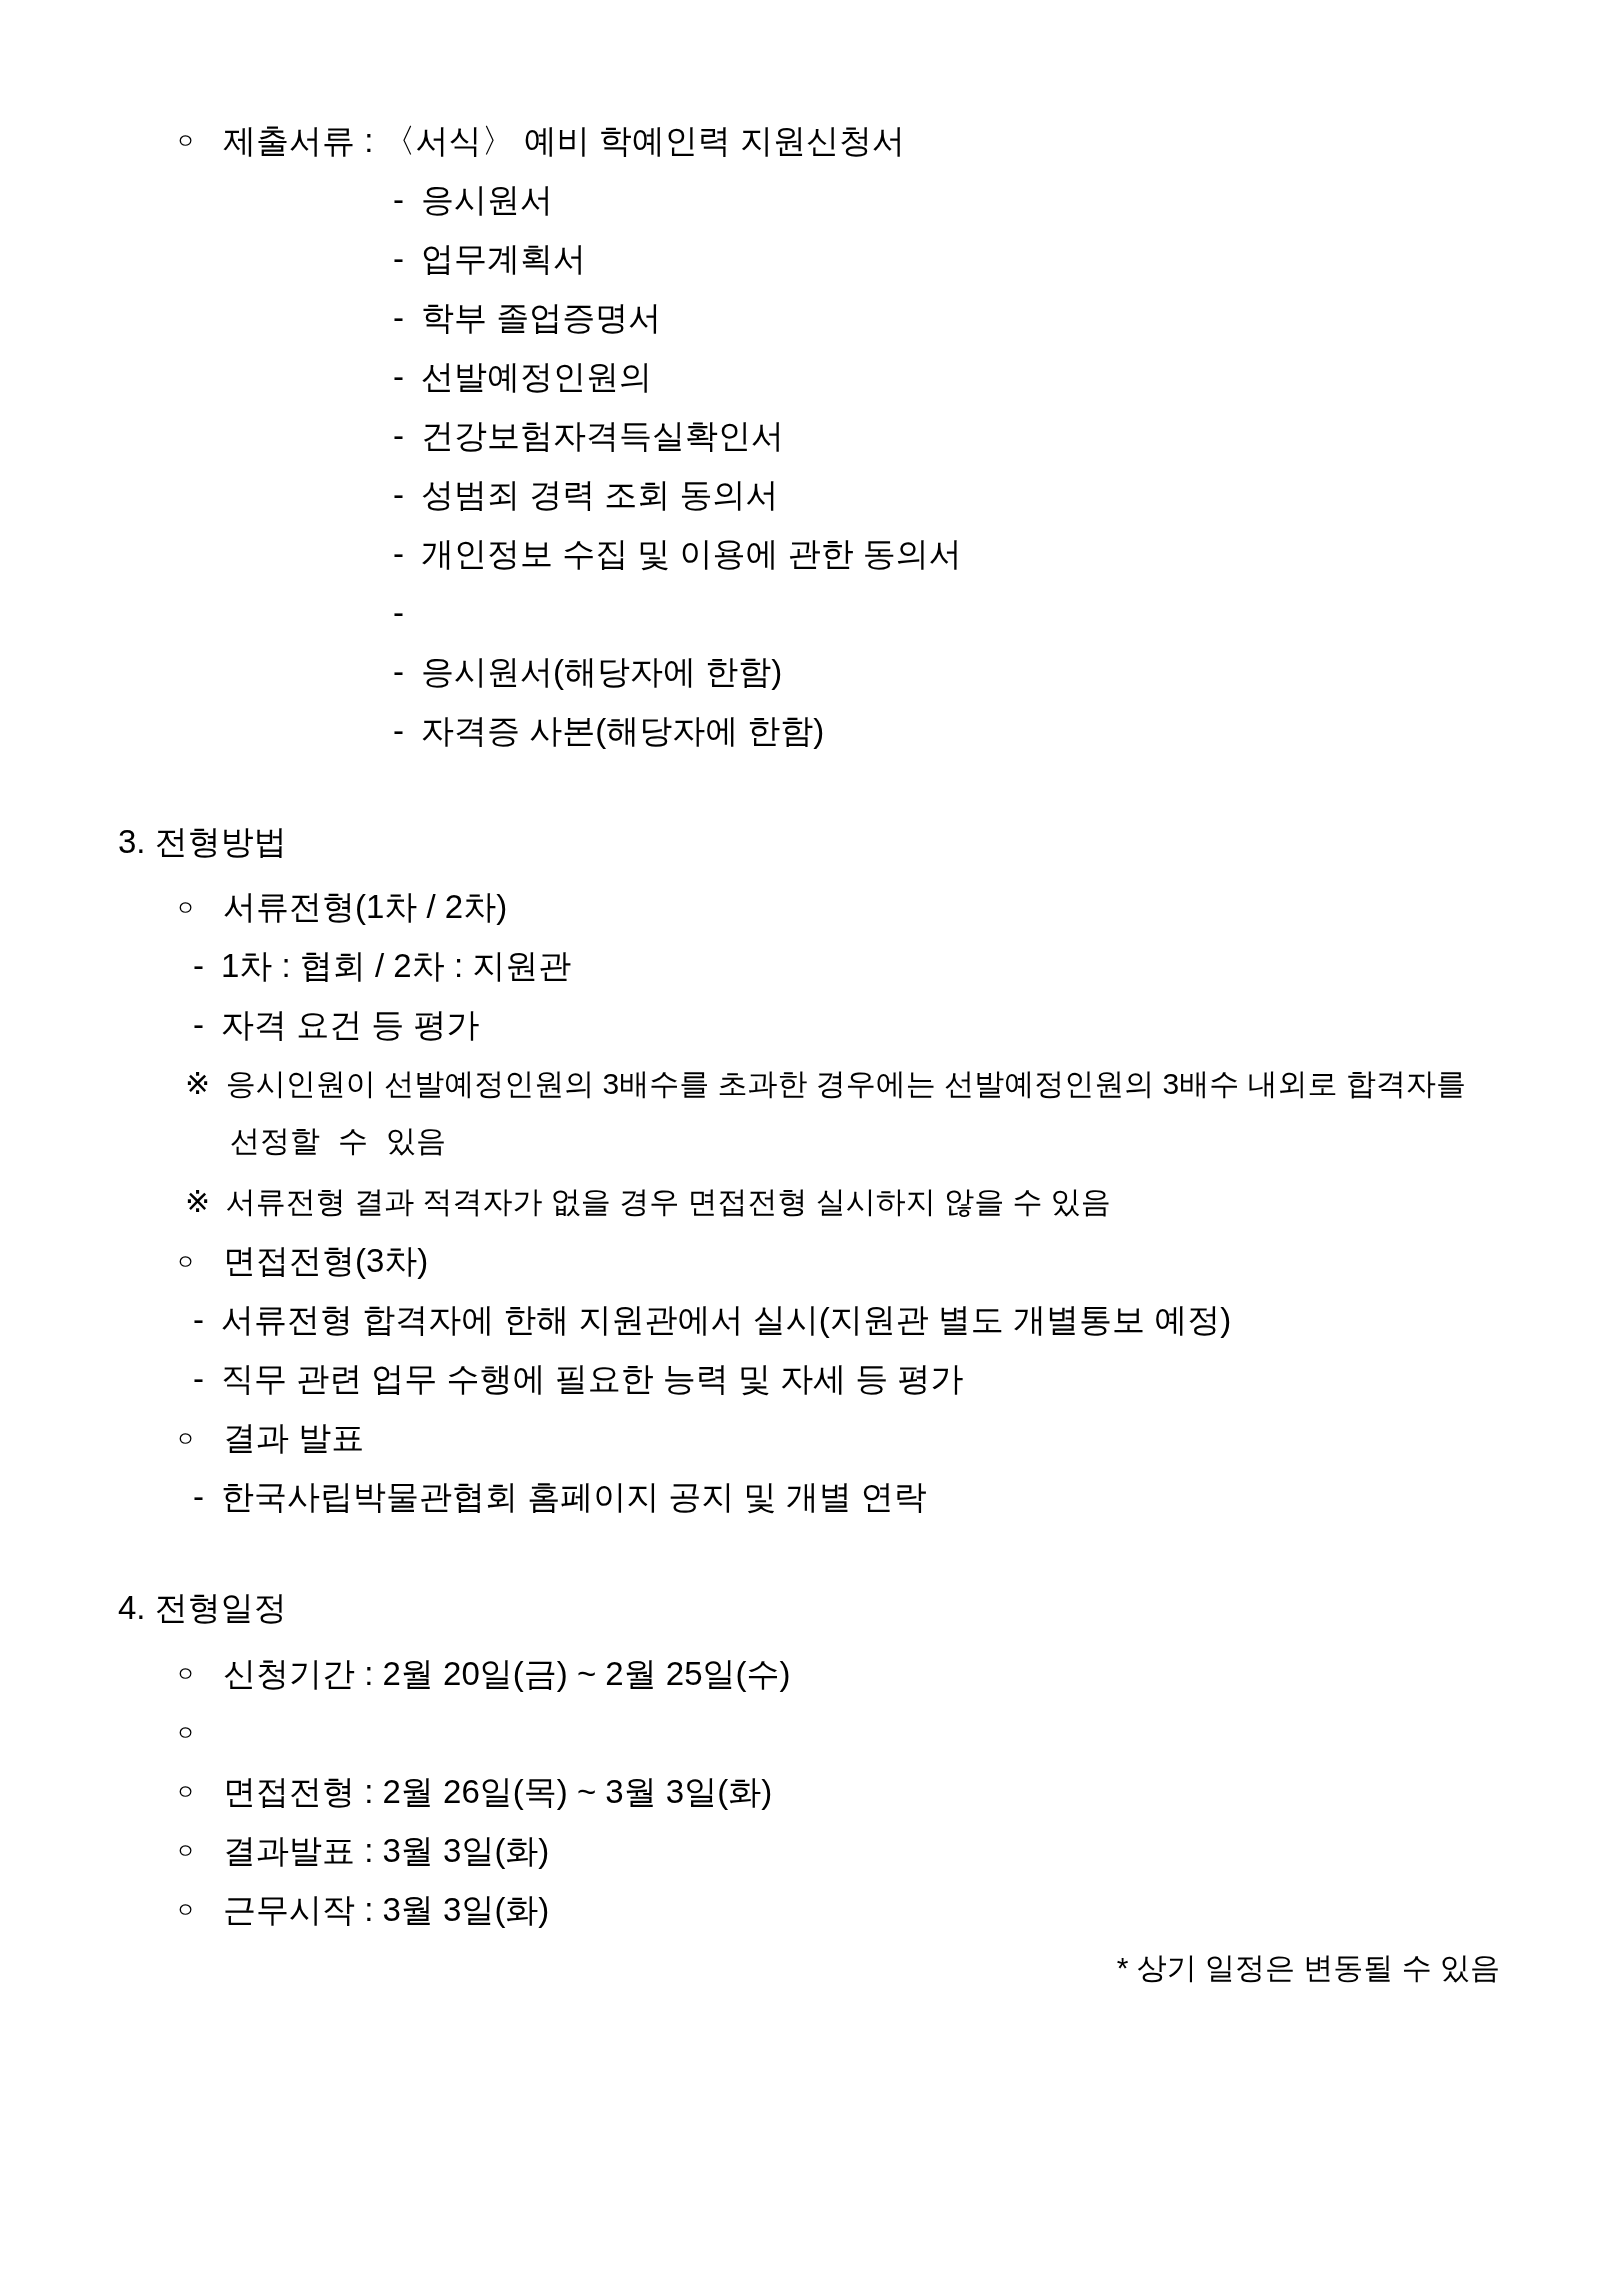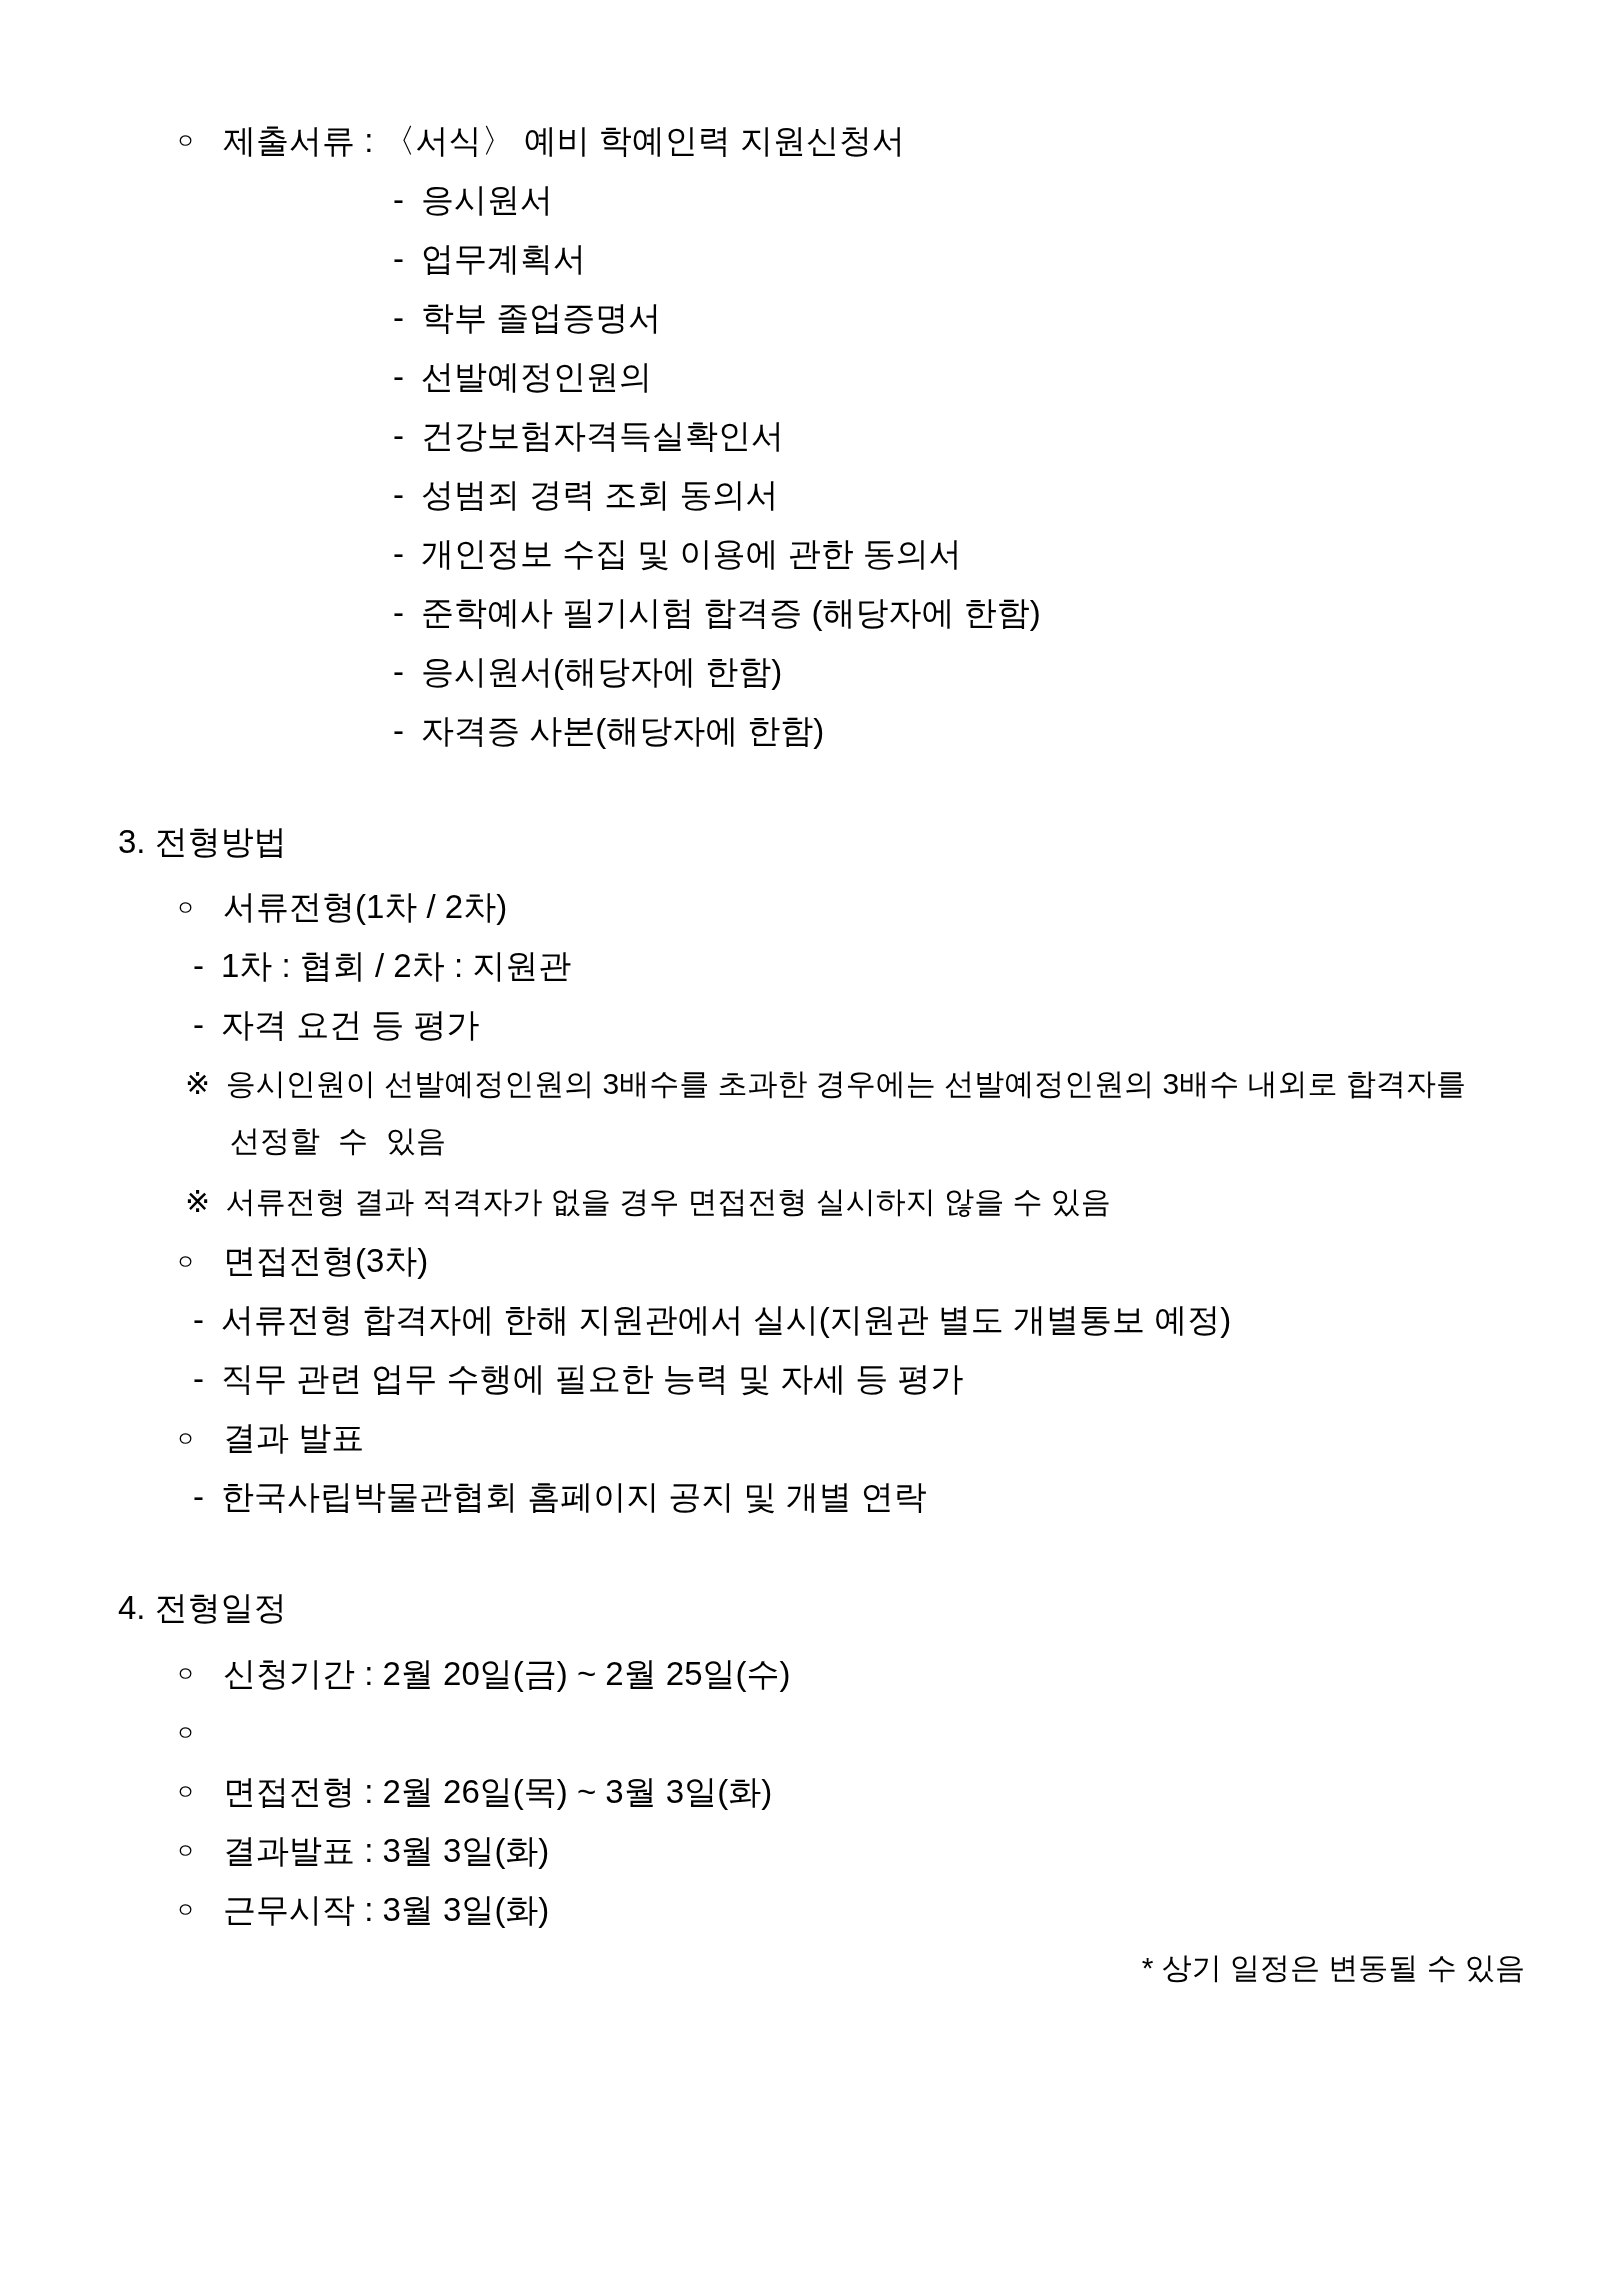--- a/index.html
+++ b/index.html
@@ -19,21 +19,21 @@
   .lv-o .mk{font-size:21px;margin-right:27px;transform:translateY(0.7px);}
   .lv-dash{padding-left:193px;}
   .lv-dash .mk{margin-right:17px;}
   .lv-note{padding-left:185px;font-size:30px;}
   .lv-note .mk{margin-right:15.7px;}
   .lv-notec{padding-left:230px;font-size:30px;font-family:Liberation Mono, monospace;}
   .lv-dd{padding-left:393px;}
   .lv-dd .mk{margin-right:17px;}
   .sp{height:52px;}
   .footnote-row{height:59px;display:flex;align-items:center;
-    justify-content:flex-end;padding-right:95px;font-size:30px;white-space:pre;}
+    justify-content:flex-end;padding-right:120px;font-size:30px;white-space:pre;}
 </style>
 </head>
 <body>
 
 <div class="page">
 
   <div class="row lv-o">
     <span class="mk">ㅇ</span>
     <span>제출서류 : 〈서식〉 예비 학예인력 지원신청서</span>
   </div>
@@ -61,21 +61,20 @@
   <div class="row lv-dd">
     <span class="mk">-</span>
     <span>성범죄 경력 조회 동의서</span>
   </div>
   <div class="row lv-dd">
     <span class="mk">-</span>
     <span>개인정보 수집 및 이용에 관한 동의서</span>
   </div>
   <div class="row lv-dd">
     <span class="mk">-</span>
-    <span>준학예사 필기시험 합격증 (해당자에 한함)</span>
   </div>
   <div class="row lv-dd">
     <span class="mk">-</span>
     <span>응시원서(해당자에 한함)</span>
   </div>
   <div class="row lv-dd">
     <span class="mk">-</span>
     <span>자격증 사본(해당자에 한함)</span>
   </div>
 

